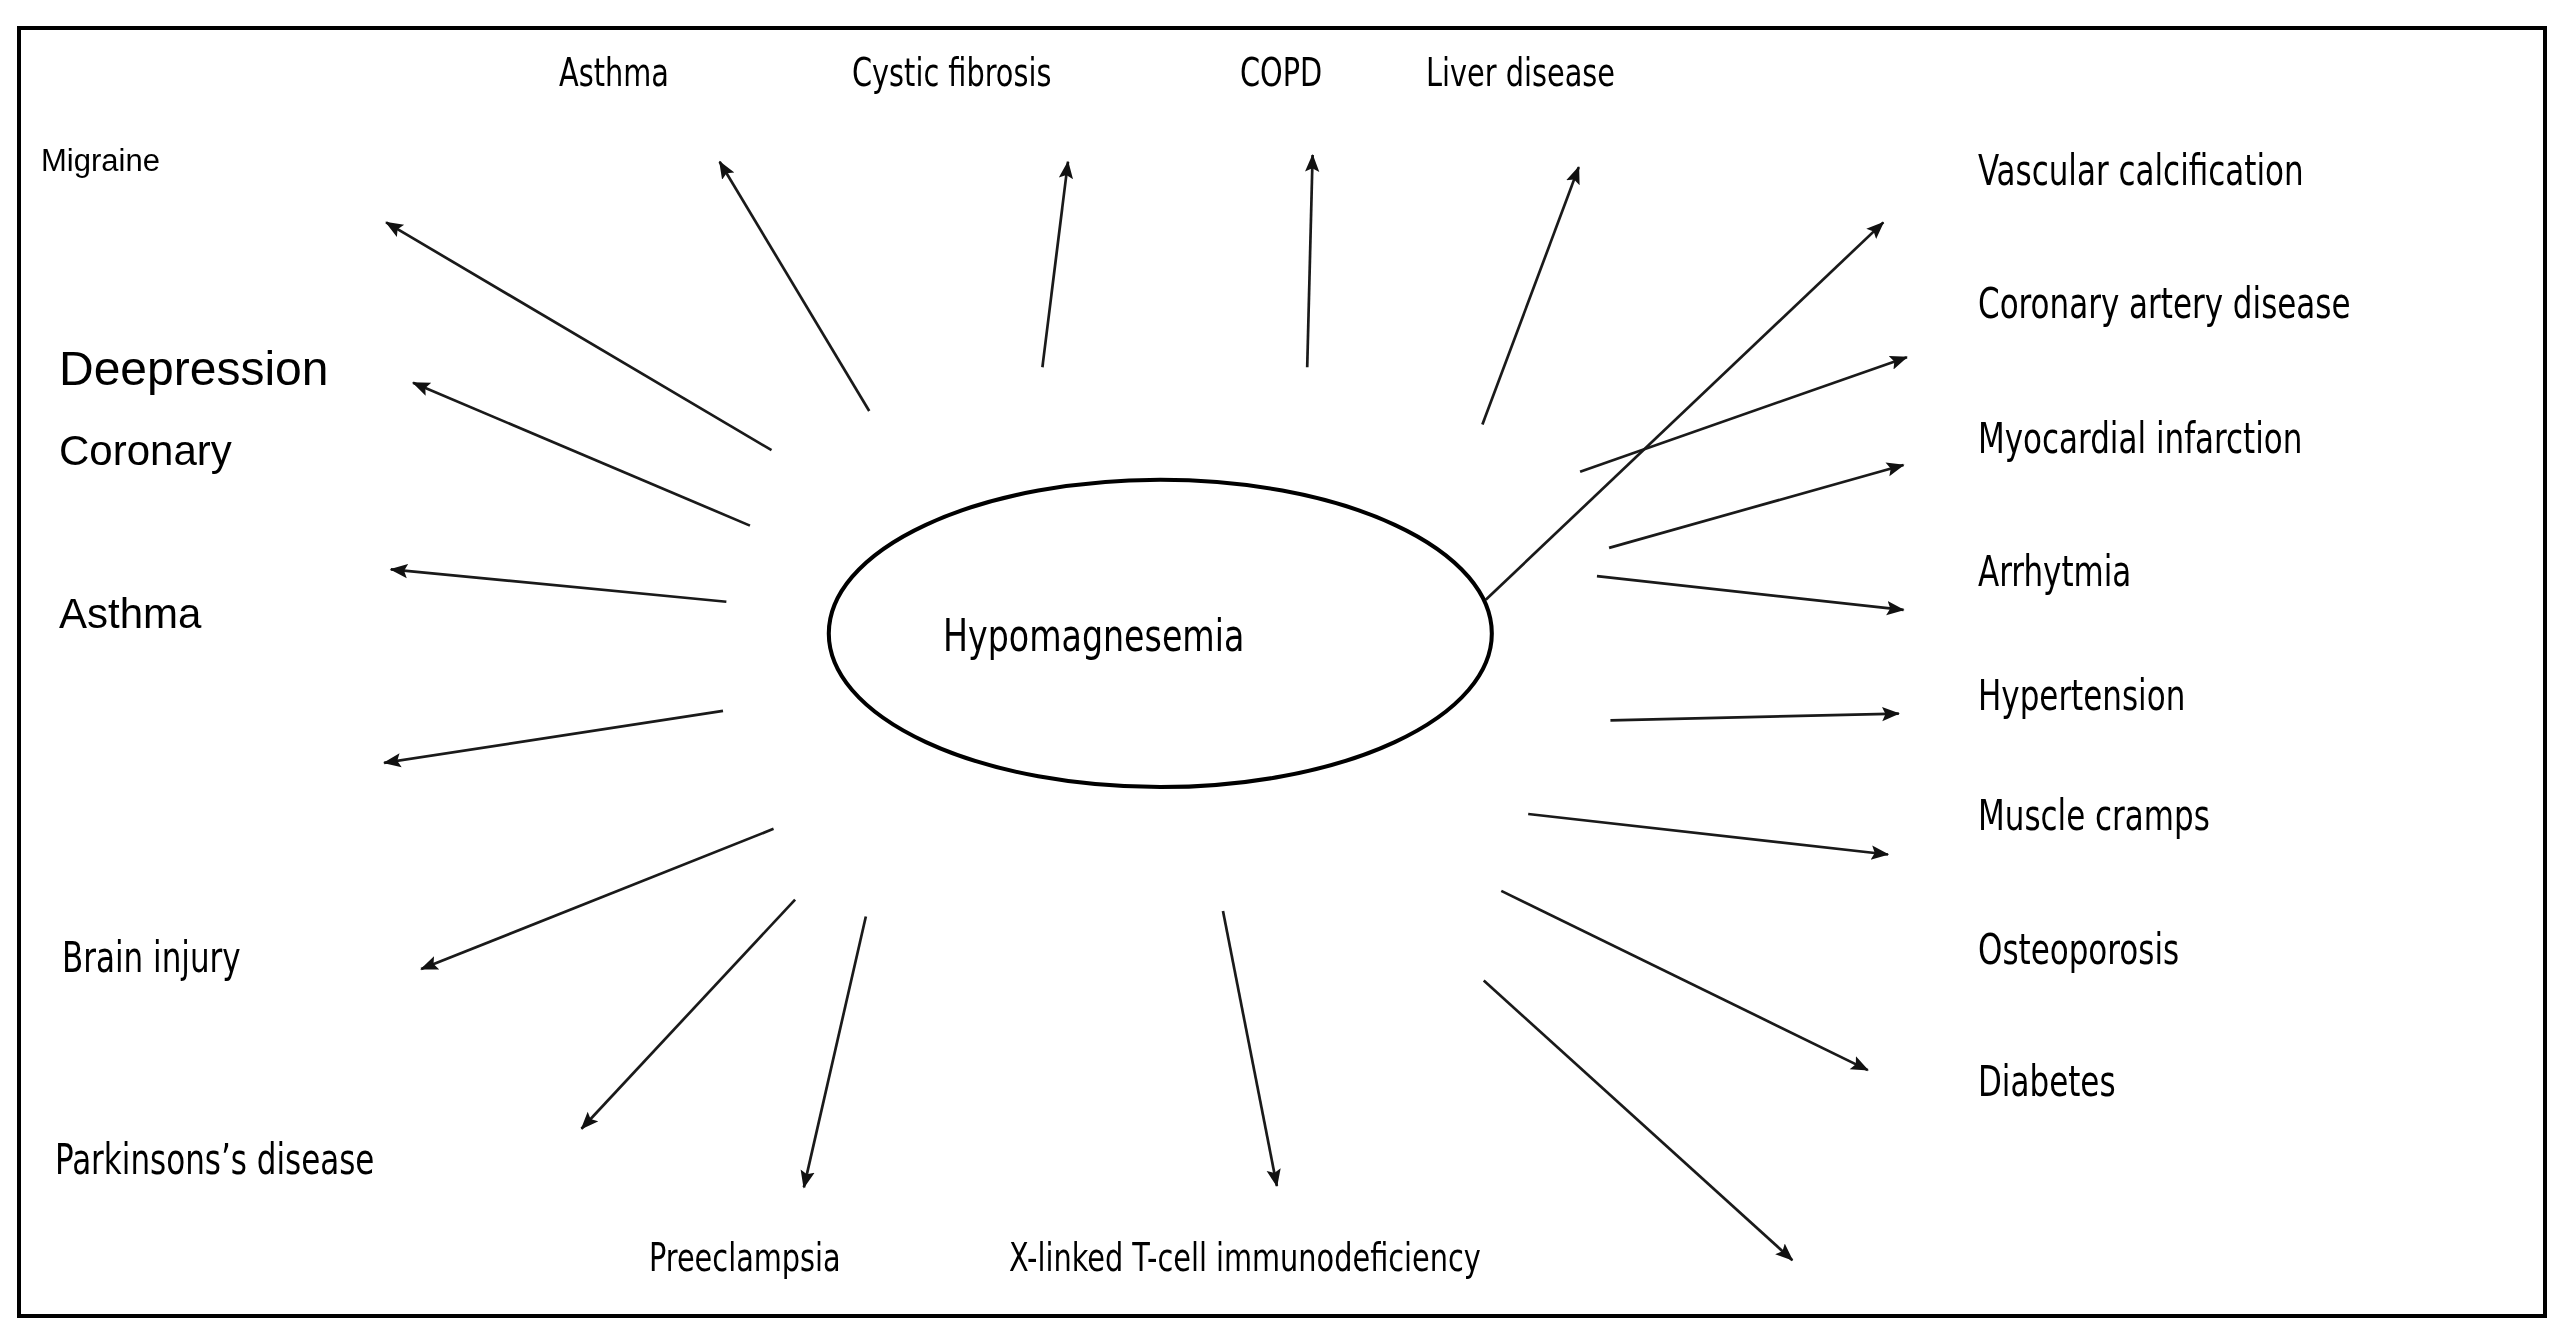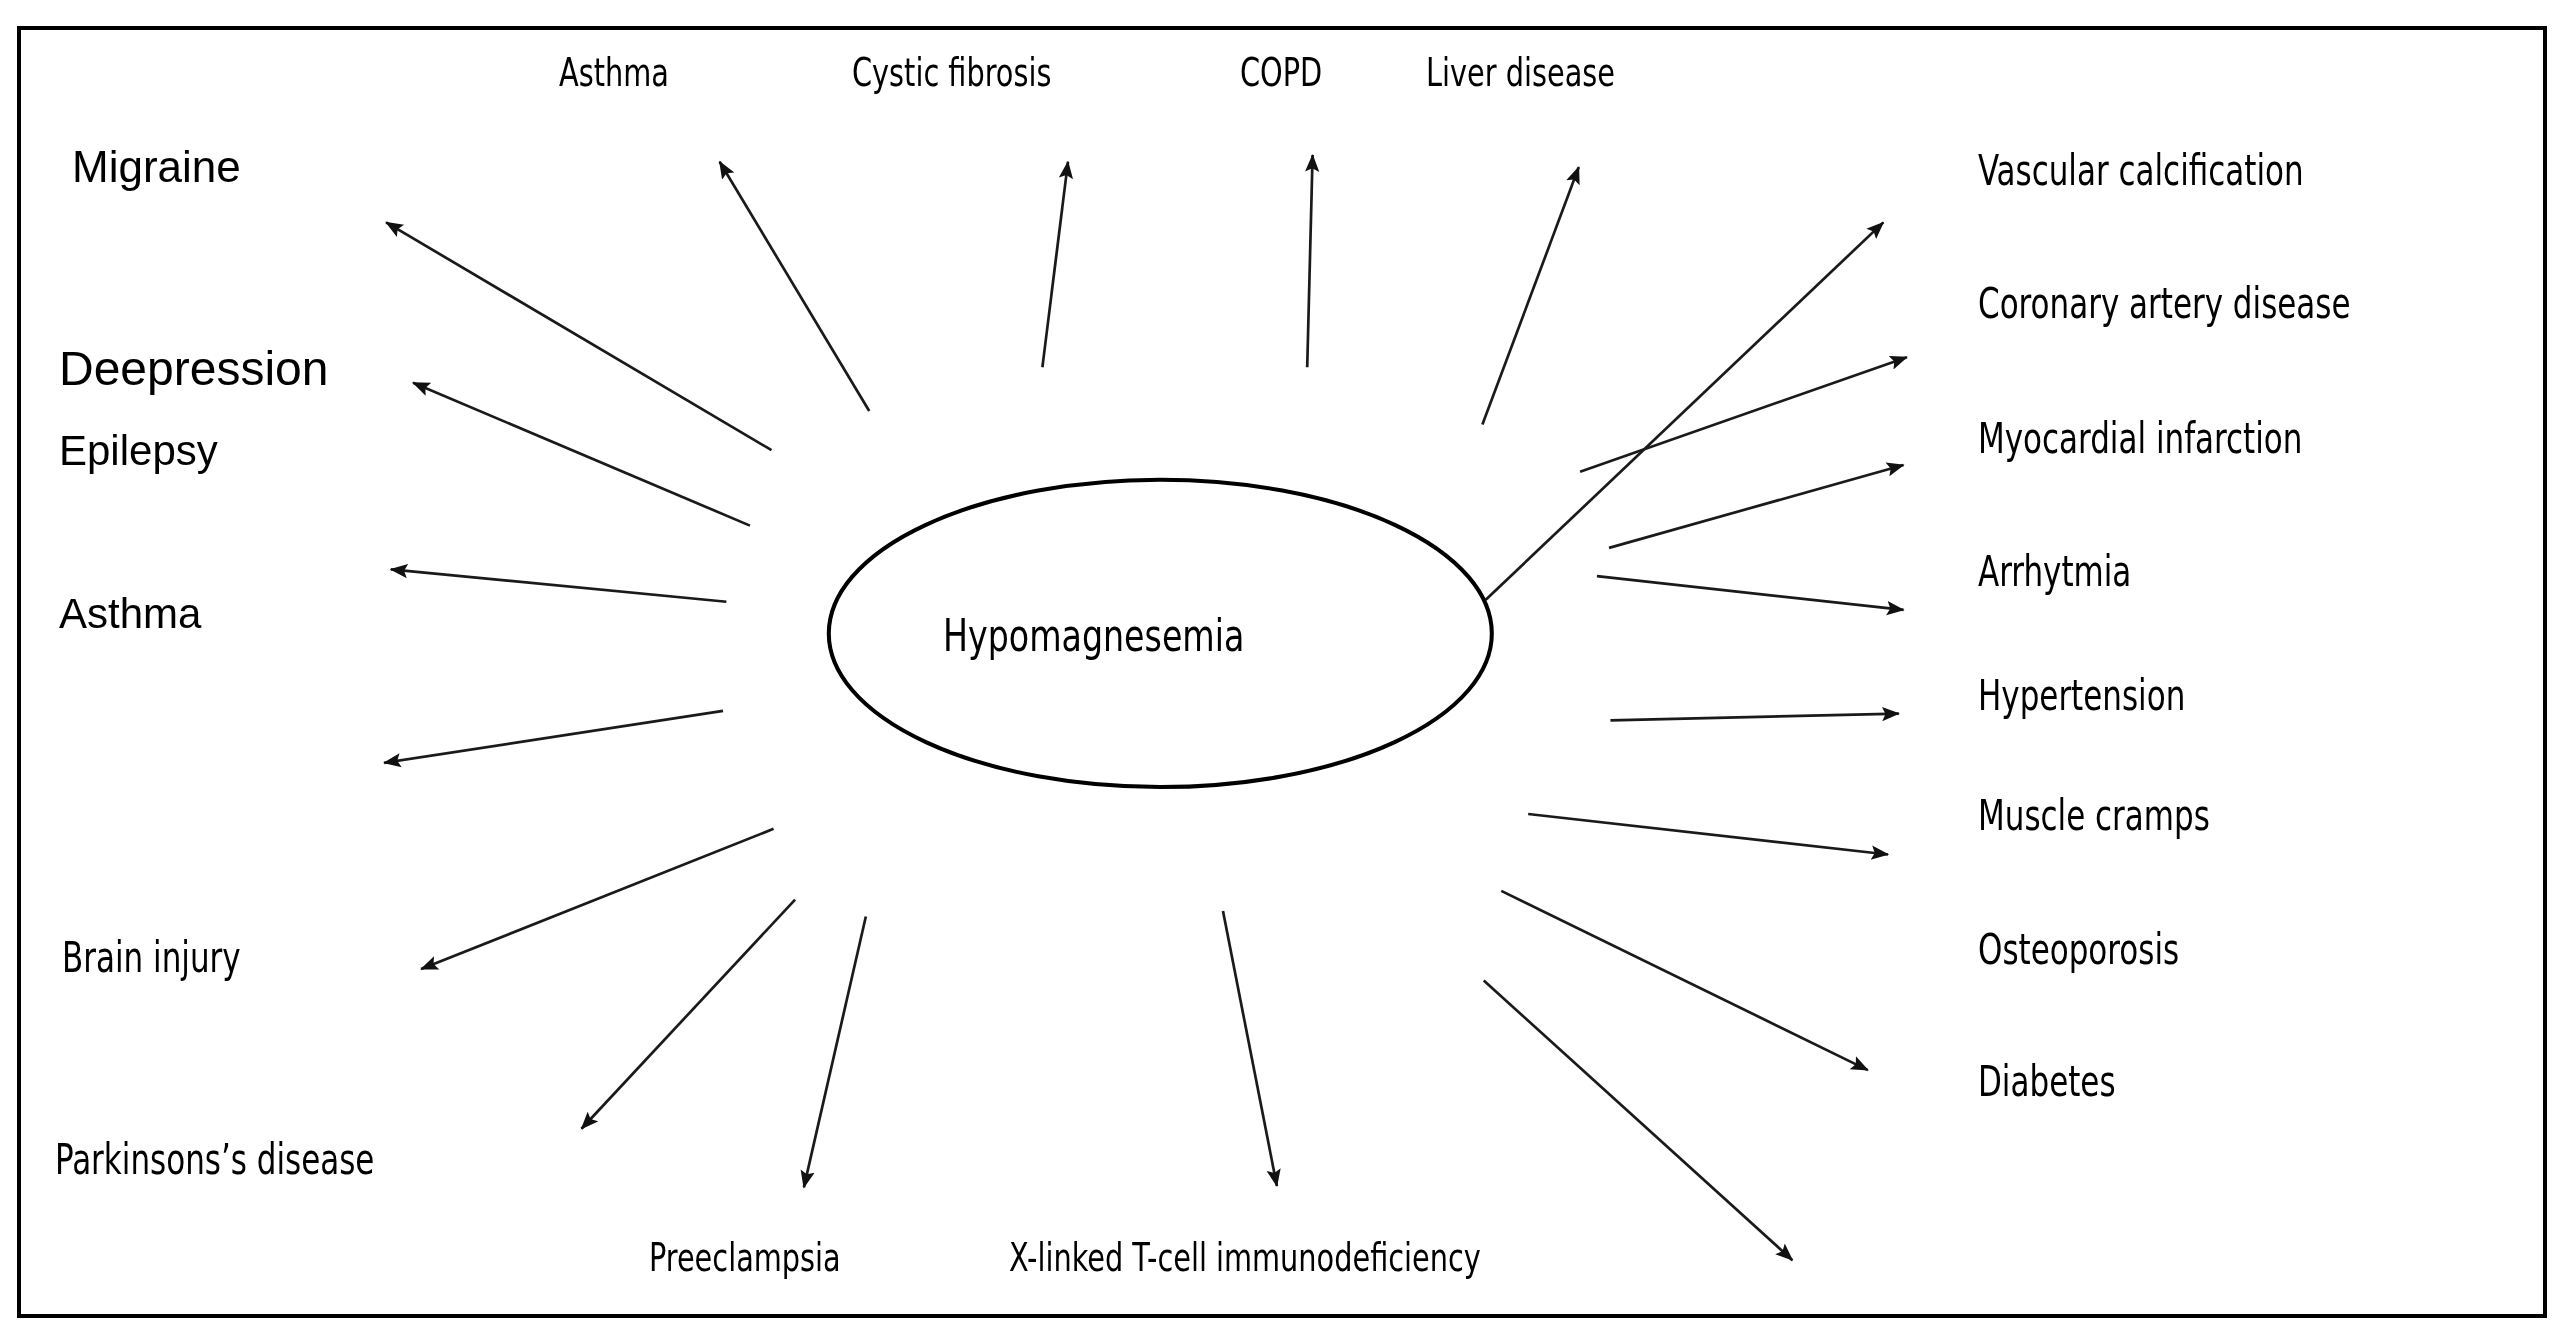--- a/index.html
+++ b/index.html
@@ -106,23 +106,23 @@
     <ellipse class="node-ellipse" cx="1722" cy="940" rx="492" ry="228"></ellipse>
   </svg>
 
   <span class="center-label" style="left:943px; top:610px;">Hypomagnesemia</span>
 
   <div id="labels">
       <span class="lbl cond" style="left: 559px; top: 53px; font-size: 39px;">Asthma</span>
       <span class="lbl cond" style="left: 852px; top: 53px; font-size: 39px;">Cystic fibrosis</span>
       <span class="lbl cond" style="left: 1240px; top: 53px; font-size: 39px;">COPD</span>
       <span class="lbl cond" style="left: 1426px; top: 53px; font-size: 39px;">Liver disease</span>
-      <span class="lbl wide" style="left: 72px; top: 145px; font-size: 44px;">Migraine</span>
+      <span class="lbl wide" style="left: 41px; top: 145px; font-size: 31px;">Migraine</span>
       <span class="lbl wide" style="left: 59px; top: 345px; font-size: 48px;">Deepression</span>
-      <span class="lbl wide" style="left: 59px; top: 430px; font-size: 42px;">Epilepsy</span>
+      <span class="lbl wide" style="left: 59px; top: 430px; font-size: 42px;">Coronary</span>
       <span class="lbl wide" style="left: 59px; top: 593px; font-size: 42px;">Asthma</span>
       <span class="lbl cond" style="left: 62px; top: 937px; font-size: 42px;">Brain injury</span>
       <span class="lbl cond" style="left: 55px; top: 1139px; font-size: 42px;">Parkinsons’s disease</span>
       <span class="lbl cond" style="left: 649px; top: 1238px; font-size: 39px;">Preeclampsia</span>
       <span class="lbl cond" style="left: 1009px; top: 1238px; font-size: 39px;">X-linked T-cell immunodeficiency</span>
       <span class="lbl cond" style="left: 1978px; top: 150px; font-size: 42px;">Vascular calcification</span>
       <span class="lbl cond" style="left: 1978px; top: 283px; font-size: 42px;">Coronary artery disease</span>
       <span class="lbl cond" style="left: 1978px; top: 418px; font-size: 42px;">Myocardial infarction</span>
       <span class="lbl cond" style="left: 1978px; top: 551px; font-size: 42px;">Arrhytmia</span>
       <span class="lbl cond" style="left: 1978px; top: 675px; font-size: 42px;">Hypertension</span>

